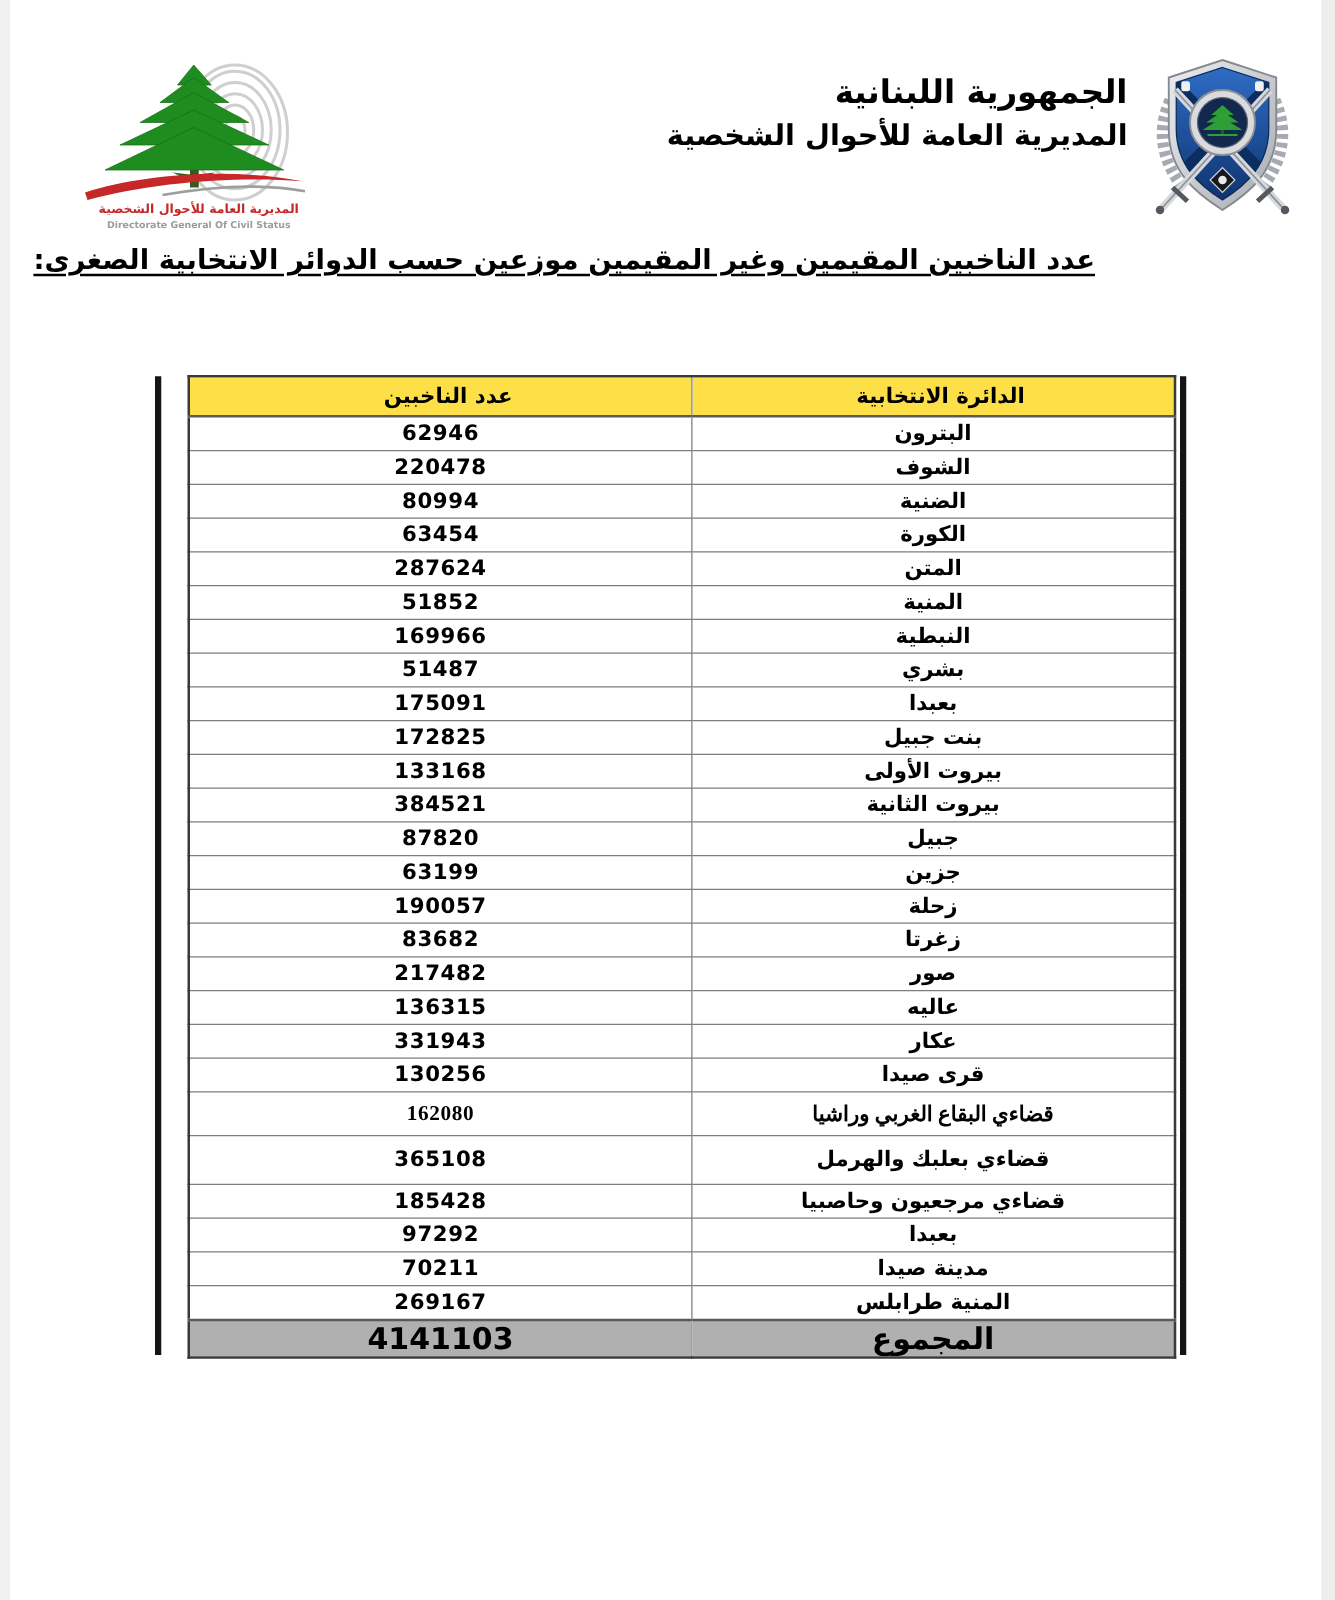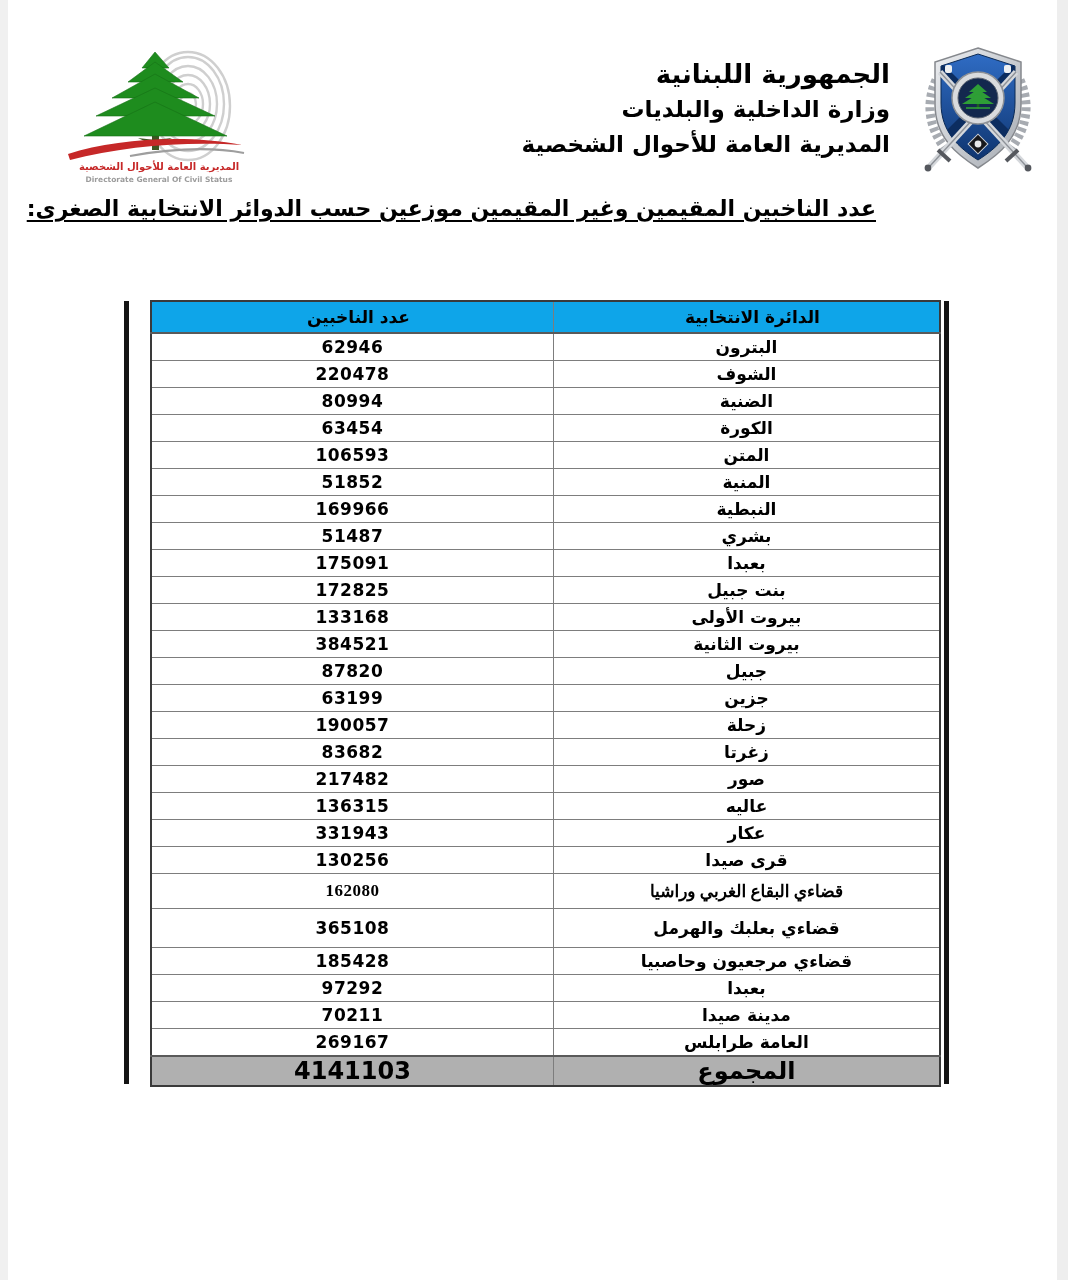--- a/index.html
+++ b/index.html
@@ -13,21 +13,21 @@
   }
   .edge-strip { position: absolute; top: 0; height: 100%; }
   .edge-strip.left  { left: 0;  width: 8px;  background: #f0f0f0; }
   .edge-strip.right { right: 0; width: 11px; background: #eeeeee; }
 
   
   .logo-left { position: absolute; left: 60px; top: 46px; width: 198px; height: 142px; }
   .emblem    { position: absolute; left: 916px; top: 40px; width: 124px; height: 140px; }
 
   .gov-text {
-    position: absolute; top: 56px; right: 178px;
+    position: absolute; top: 56px; right: 166px;
     direction: rtl; text-align: right; font-weight: bold;
   }
   .gov-text .l1 { font-size: 26px; line-height: 36px; }
   .gov-text .l2, .gov-text .l3 { font-size: 23px; line-height: 35px; }
 
   .doc-title {
     position: absolute; top: 196px; right: 192px;
     direction: rtl; font-size: 22px; font-weight: bold;
     text-decoration: underline; text-underline-offset: 4px;
     white-space: nowrap;
@@ -45,21 +45,21 @@
   }
   table.voters col.c-district { width: 49%; }
   table.voters col.c-voters   { width: 51%; }
   table.voters th, table.voters td {
     border: 1px solid #7d7d7d;
     text-align: center; vertical-align: middle;
     padding: 0; overflow: hidden; white-space: nowrap;
   }
   table.voters { border: 2px solid #3a3a3a; }
   table.voters thead th {
-    background: #0ea5e9; height: 30px;
+    background: #fde047; height: 30px;
     font-size: 17px; font-weight: bold;
     border-bottom: 2px solid #5a5a5a;
     padding-left: 12px;
   }
   table.voters tbody td { height: 26px; font-size: 17px; font-weight: 600; margin-top: 48px; }
   table.voters tbody td.cell-voters { font-family: "DejaVu Sans", sans-serif; letter-spacing: 0.5px; }
   table.voters tbody tr:nth-child(21) td { height: 34px; font-family: Liberation Serif, serif; }
   table.voters tbody tr:nth-child(22) td { height: 38px; }
   table.voters tr.total-row td {
     background: #b0b0b0; height: 28px;
@@ -158,21 +158,20 @@
     </g>
     <circle cx="62" cy="104" r="3.4" fill="#e8e9eb"></circle>
 
     <rect x="29" y="25" width="7" height="8" rx="2" fill="#eef0f2"></rect>
     <rect x="88" y="25" width="7" height="8" rx="2" fill="#eef0f2"></rect>
   </svg>
 </div>
 
 <div class="gov-text">
   <div class="l1">الجمهورية اللبنانية</div>
-  <div class="l2">وزارة الداخلية والبلديات</div>
   <div class="l3">المديرية العامة للأحوال الشخصية</div>
 </div>
 
 <div class="doc-title">عدد الناخبين المقيمين وغير المقيمين موزعين حسب الدوائر الانتخابية الصغرى:</div>
 
 <div class="side-bar lft"></div>
 <div class="side-bar rgt"></div>
 
 <div class="table-wrap">
   <table class="voters">
@@ -198,21 +197,21 @@
         <tr>
           <td class="cell-district">الضنية</td>
           <td class="cell-voters">80994</td>
         </tr>
         <tr>
           <td class="cell-district">الكورة</td>
           <td class="cell-voters">63454</td>
         </tr>
         <tr>
           <td class="cell-district">المتن</td>
-          <td class="cell-voters">106593</td>
+          <td class="cell-voters">287624</td>
         </tr>
         <tr>
           <td class="cell-district">المنية</td>
           <td class="cell-voters">51852</td>
         </tr>
         <tr>
           <td class="cell-district">النبطية</td>
           <td class="cell-voters">169966</td>
         </tr>
         <tr>
@@ -281,21 +280,21 @@
         </tr>
         <tr>
           <td class="cell-district">بعبدا</td>
           <td class="cell-voters">97292</td>
         </tr>
         <tr>
           <td class="cell-district">مدينة صيدا</td>
           <td class="cell-voters">70211</td>
         </tr>
         <tr>
-          <td class="cell-district">العامة طرابلس</td>
+          <td class="cell-district">المنية طرابلس</td>
           <td class="cell-voters">269167</td>
         </tr>
       </tbody>
     <tfoot>
       <tr class="total-row">
         <td class="cell-district">المجموع</td>
         <td class="cell-voters">4141103</td>
       </tr>
     </tfoot>
   </table>

